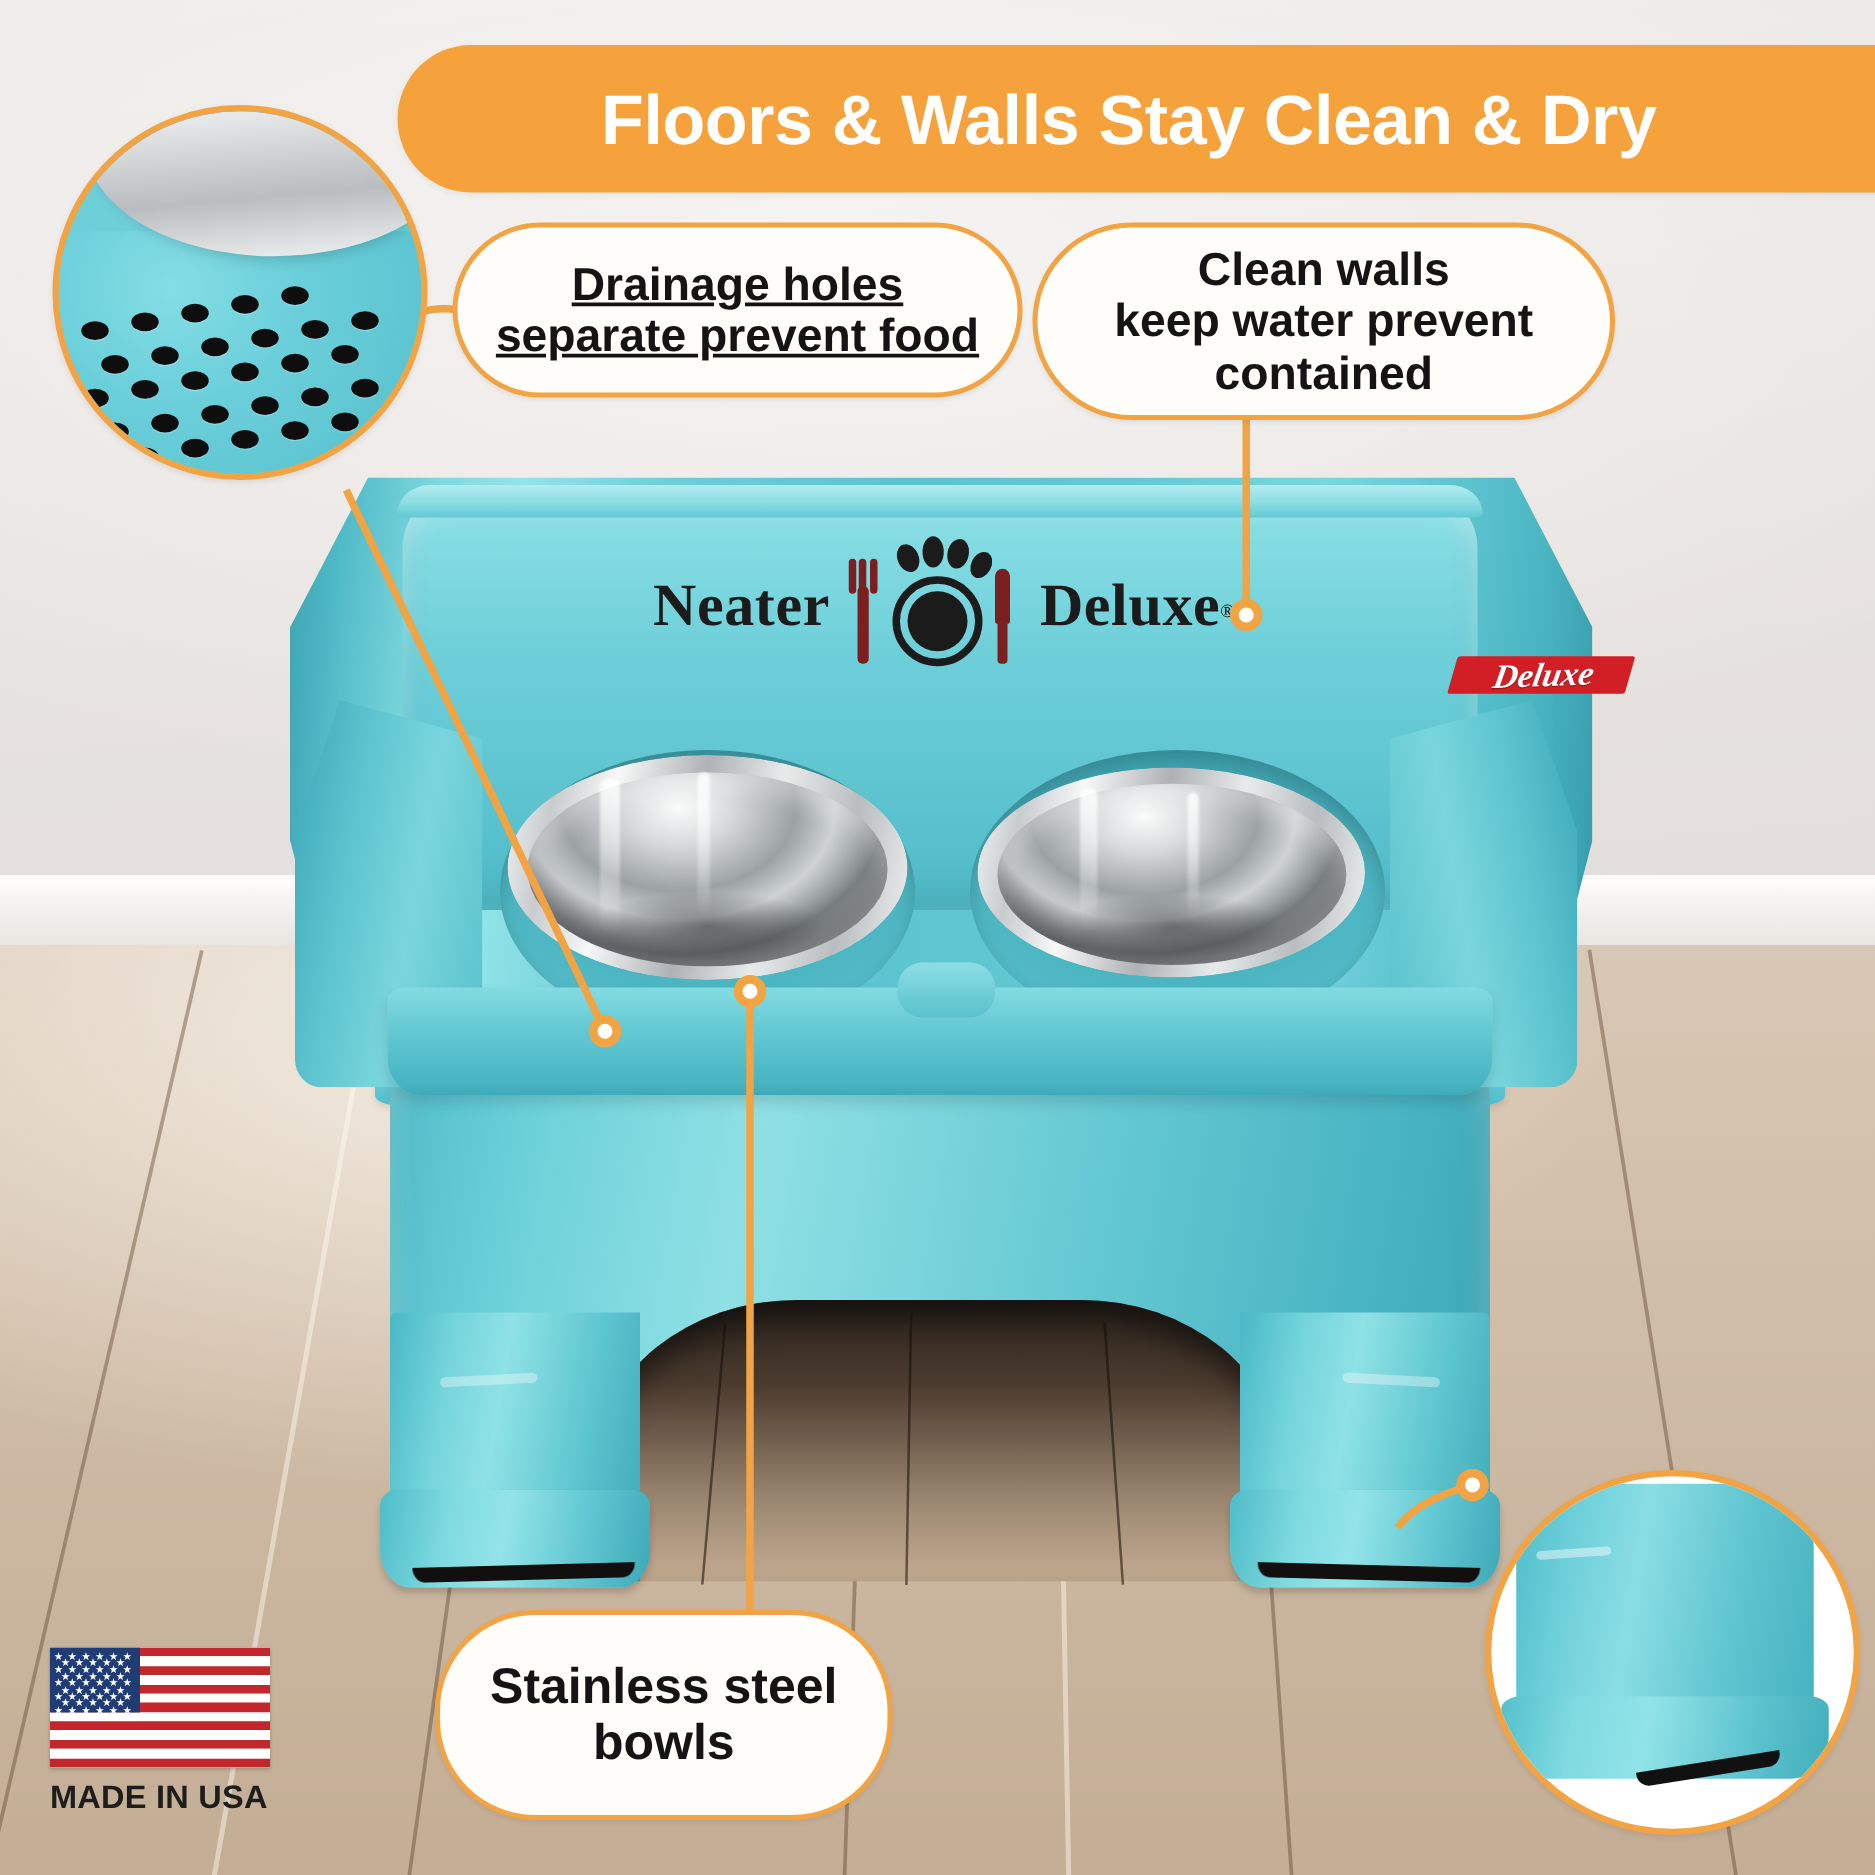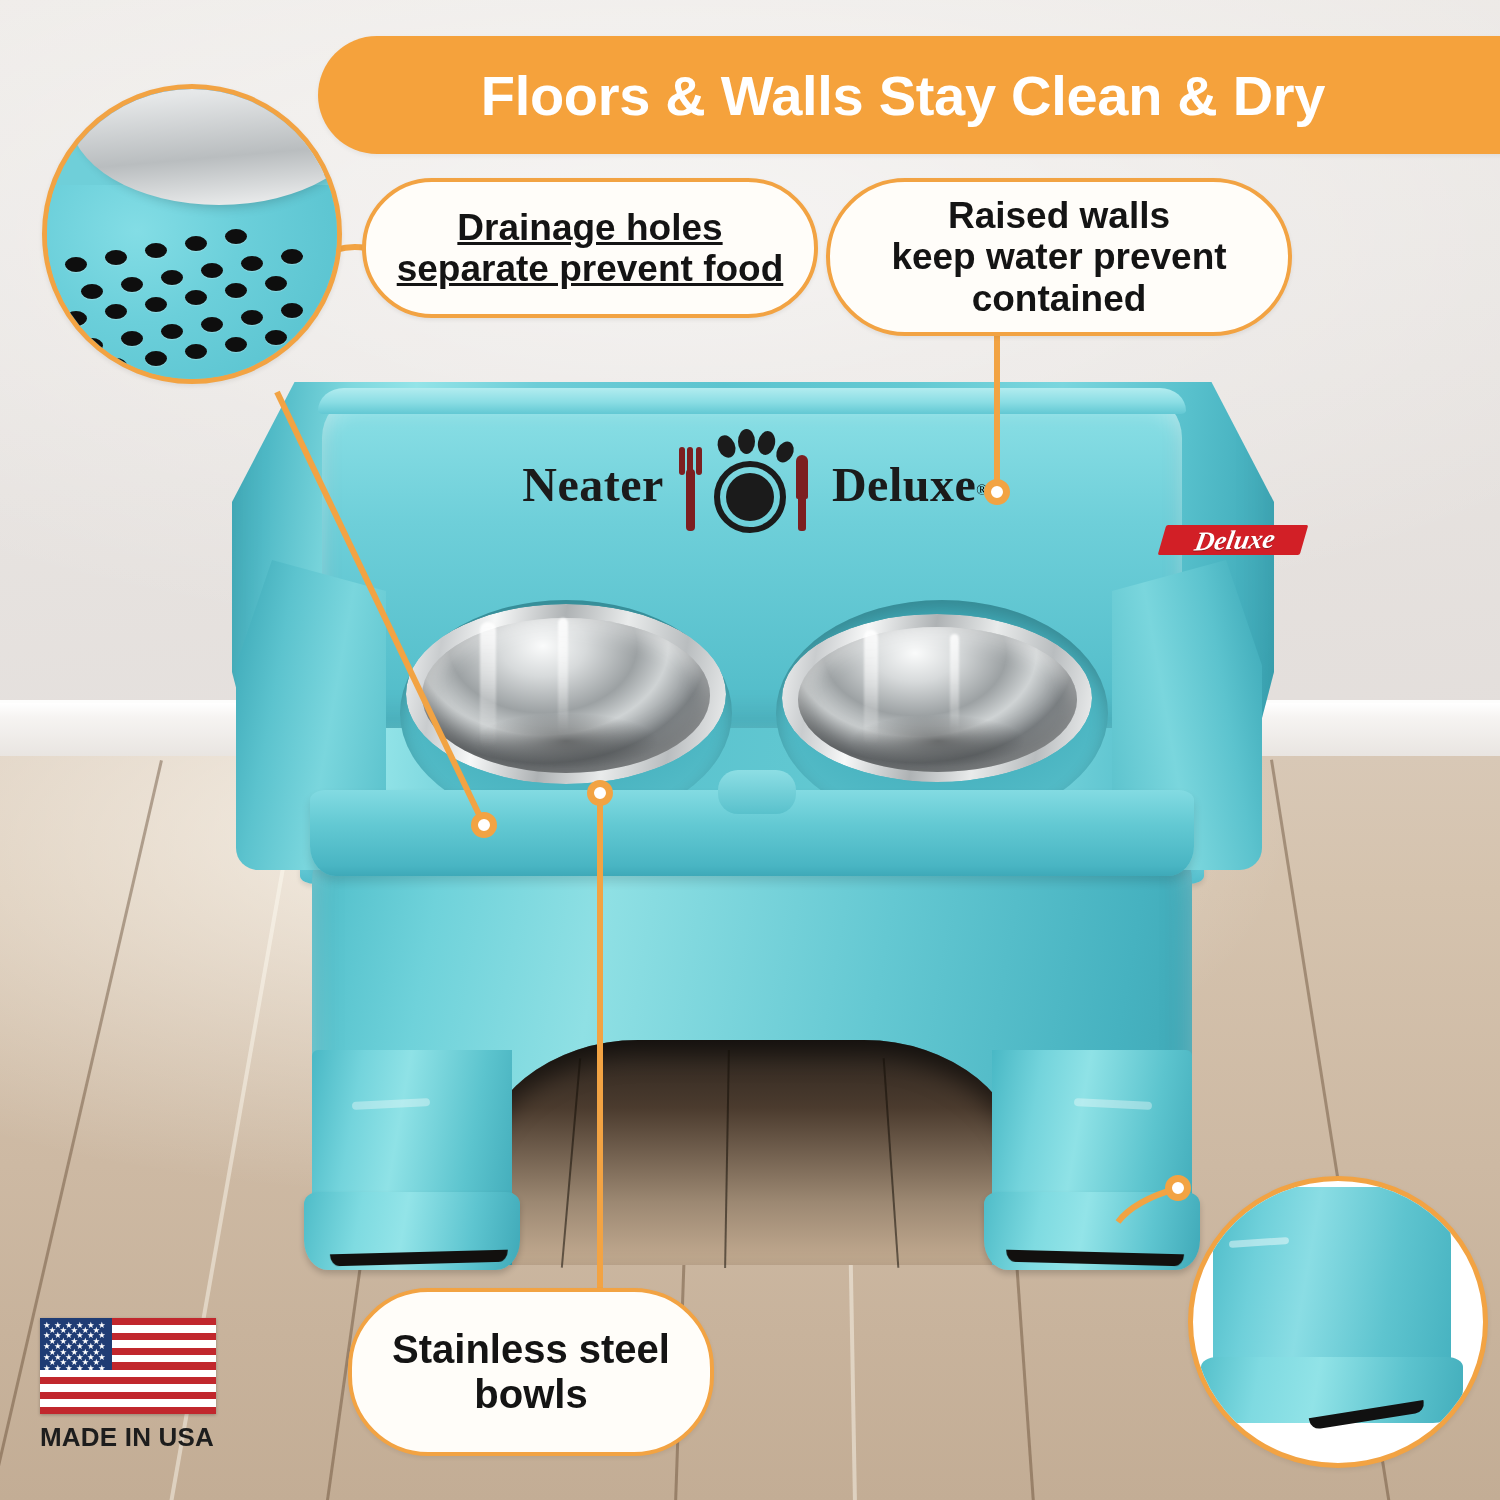--- a/index.html
+++ b/index.html
@@ -465,21 +465,21 @@
 
   <div class="callout" id="callout-drainage">
     <span>
       <span>Drainage holes</span><br>
       <span>separate prevent food</span><br>
     </span>
   </div>
 
   <div class="callout" id="callout-walls">
     <span>
-      <span>Raised walls</span><br>
+      <span>Clean walls</span><br>
       <span>keep water prevent</span><br>
       <span>contained</span>
     </span>
   </div>
 
   <div class="callout" id="callout-bowls">
     <span>
       <span>Stainless steel</span><br>
       <span>bowls</span>
     </span>

